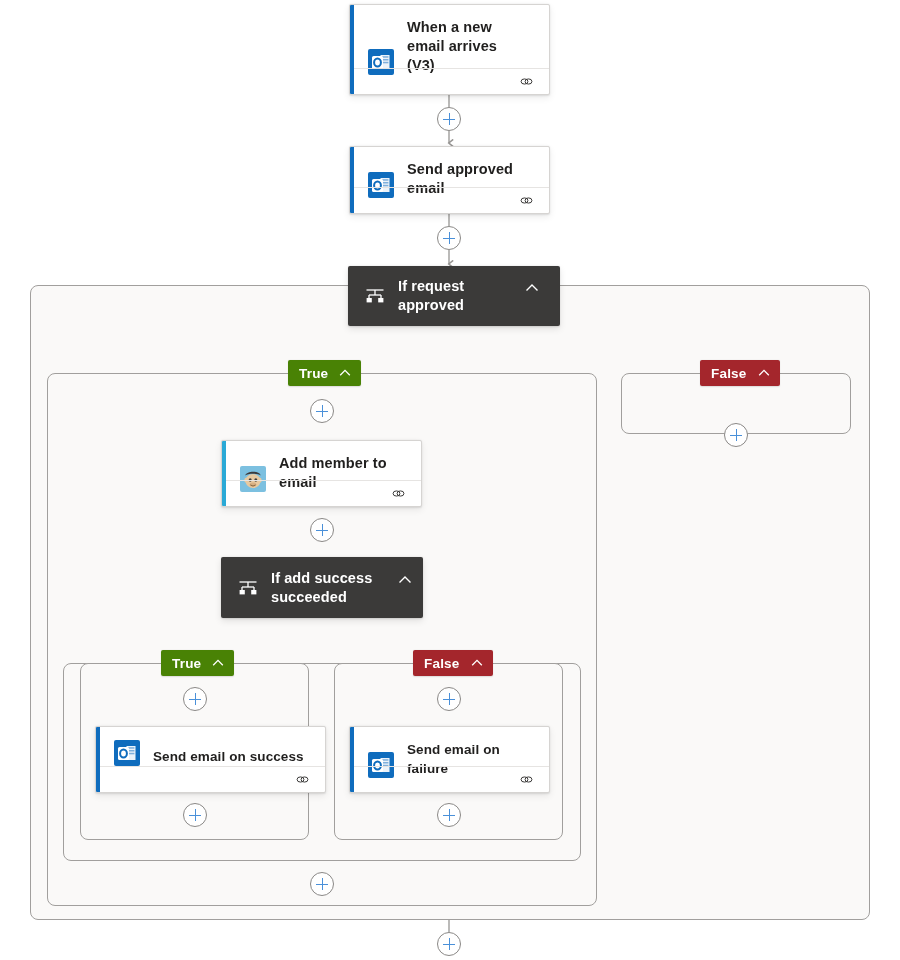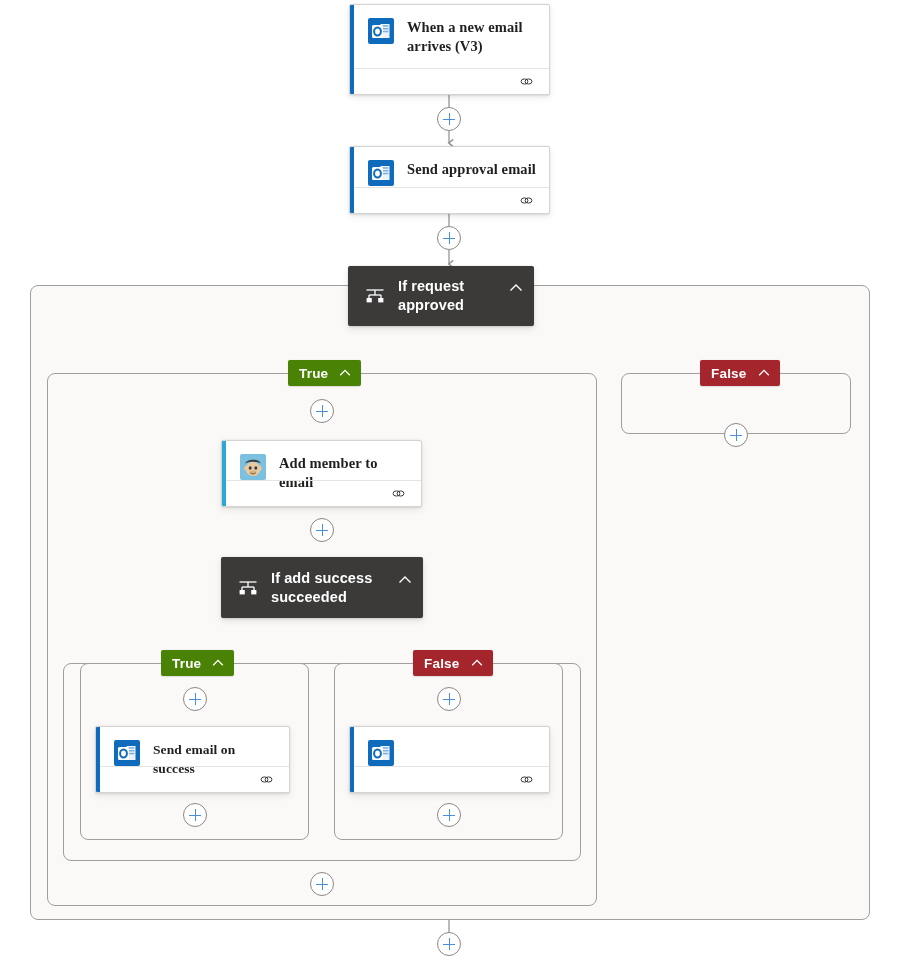--- a/index.html
+++ b/index.html
@@ -51,24 +51,23 @@
   }
   .card .accent {
     position: absolute;
     left: 0;
     top: 0;
     bottom: 0;
     width: 4px;
   }
   .card .card-head {
     display: flex;
-    align-items: flex-start;
+    align-items: flex-end;
     padding: 13px 12px 13px 18px;
     box-sizing: border-box;
-    font-family: Liberation Serif, serif;
   }
   .card .tile {
     width: 26px;
     height: 26px;
     border-radius: 2px;
     flex: 0 0 26px;
     margin-right: 13px;
     position: relative;
     overflow: hidden;
   }
@@ -253,33 +252,33 @@
       <div class="tile" style="background:#0f6cbd;">
         <svg viewBox="0 0 26 26" width="26" height="26">
           <rect x="12.5" y="6" width="9" height="14" fill="#ffffff" opacity="0.92"></rect>
           <rect x="13.6" y="7.2" width="6.8" height="1.5" fill="#0f6cbd" opacity="0.5"></rect>
           <rect x="13.6" y="10" width="6.8" height="1.5" fill="#0f6cbd" opacity="0.5"></rect>
           <rect x="13.6" y="12.8" width="6.8" height="1.5" fill="#0f6cbd" opacity="0.5"></rect>
           <rect x="4" y="7" width="11" height="13" rx="1.6" fill="#ffffff"></rect>
           <ellipse cx="9.5" cy="13.5" rx="3.4" ry="4" fill="none" stroke="#0f6cbd" stroke-width="2"></ellipse>
         </svg>
       </div>
-      <div class="card-title">Send approval email</div>
+      <div class="card-title">Send approved email</div>
     </div>
     <div class="card-foot">
       <svg viewBox="0 0 18 18" width="15" height="15">
         <ellipse cx="6.6" cy="9" rx="4.1" ry="3.1" fill="none" stroke="#3b3a39" stroke-width="1.2"></ellipse>
         <ellipse cx="11.4" cy="9" rx="4.1" ry="3.1" fill="none" stroke="#3b3a39" stroke-width="1.2"></ellipse>
       </svg>
     </div>
   </div>
 
   <div class="plus" style="left:437px; top:226px;"></div>
 
-  <div class="cond" style="left:348px; top:266px; width:186px; height:60px;">
+  <div class="cond" style="left:348px; top:266px; width:212px; height:60px;">
     <div class="cond-icon">
       <svg viewBox="0 0 22 22" width="22" height="22">
         <g stroke="#ffffff" stroke-width="1.3" fill="none">
           <line x1="2.5" y1="5" x2="19.5" y2="5"></line>
           <line x1="11" y1="5" x2="11" y2="10"></line>
           <line x1="5" y1="10" x2="17" y2="10"></line>
           <line x1="5" y1="10" x2="5" y2="13"></line>
           <line x1="17" y1="10" x2="17" y2="13"></line>
         </g>
         <rect x="2.6" y="13" width="5.2" height="4.4" fill="#ffffff"></rect>
@@ -371,21 +370,21 @@
   <div class="badge" style="left:413px; top:650px; background:#a4262c;">
     <span class="blabel">False</span>
     <svg viewBox="0 0 16 16" width="14" height="14">
       <path d="M2.5 10.5 L8 5 L13.5 10.5" fill="none" stroke="#ffffff" stroke-width="1.5"></path>
     </svg>
   </div>
 
   <div class="plus" style="left:183px; top:687px;"></div>
   <div class="plus" style="left:437px; top:687px;"></div>
 
-  <div class="card" style="left:95px; top:726px; width:195px; height:67px;">
+  <div class="card" style="left:95px; top:726px; width:231px; height:67px;">
     <div class="accent" style="background:#0f6cbd;"></div>
     <div class="card-head">
       <div class="tile" style="background:#0f6cbd;">
         <svg viewBox="0 0 26 26" width="26" height="26">
           <rect x="12.5" y="6" width="9" height="14" fill="#ffffff" opacity="0.92"></rect>
           <rect x="13.6" y="7.2" width="6.8" height="1.5" fill="#0f6cbd" opacity="0.5"></rect>
           <rect x="13.6" y="10" width="6.8" height="1.5" fill="#0f6cbd" opacity="0.5"></rect>
           <rect x="13.6" y="12.8" width="6.8" height="1.5" fill="#0f6cbd" opacity="0.5"></rect>
           <rect x="4" y="7" width="11" height="13" rx="1.6" fill="#ffffff"></rect>
           <ellipse cx="9.5" cy="13.5" rx="3.4" ry="4" fill="none" stroke="#0f6cbd" stroke-width="2"></ellipse>
@@ -407,20 +406,21 @@
       <div class="tile" style="background:#0f6cbd;">
         <svg viewBox="0 0 26 26" width="26" height="26">
           <rect x="12.5" y="6" width="9" height="14" fill="#ffffff" opacity="0.92"></rect>
           <rect x="13.6" y="7.2" width="6.8" height="1.5" fill="#0f6cbd" opacity="0.5"></rect>
           <rect x="13.6" y="10" width="6.8" height="1.5" fill="#0f6cbd" opacity="0.5"></rect>
           <rect x="13.6" y="12.8" width="6.8" height="1.5" fill="#0f6cbd" opacity="0.5"></rect>
           <rect x="4" y="7" width="11" height="13" rx="1.6" fill="#ffffff"></rect>
           <ellipse cx="9.5" cy="13.5" rx="3.4" ry="4" fill="none" stroke="#0f6cbd" stroke-width="2"></ellipse>
         </svg>
       </div>
+      <div class="card-title" style="font-size:13.5px;">Send email on failure</div>
     </div>
     <div class="card-foot">
       <svg viewBox="0 0 18 18" width="15" height="15">
         <ellipse cx="6.6" cy="9" rx="4.1" ry="3.1" fill="none" stroke="#3b3a39" stroke-width="1.2"></ellipse>
         <ellipse cx="11.4" cy="9" rx="4.1" ry="3.1" fill="none" stroke="#3b3a39" stroke-width="1.2"></ellipse>
       </svg>
     </div>
   </div>
 
   <div class="plus" style="left:183px; top:803px;"></div>

